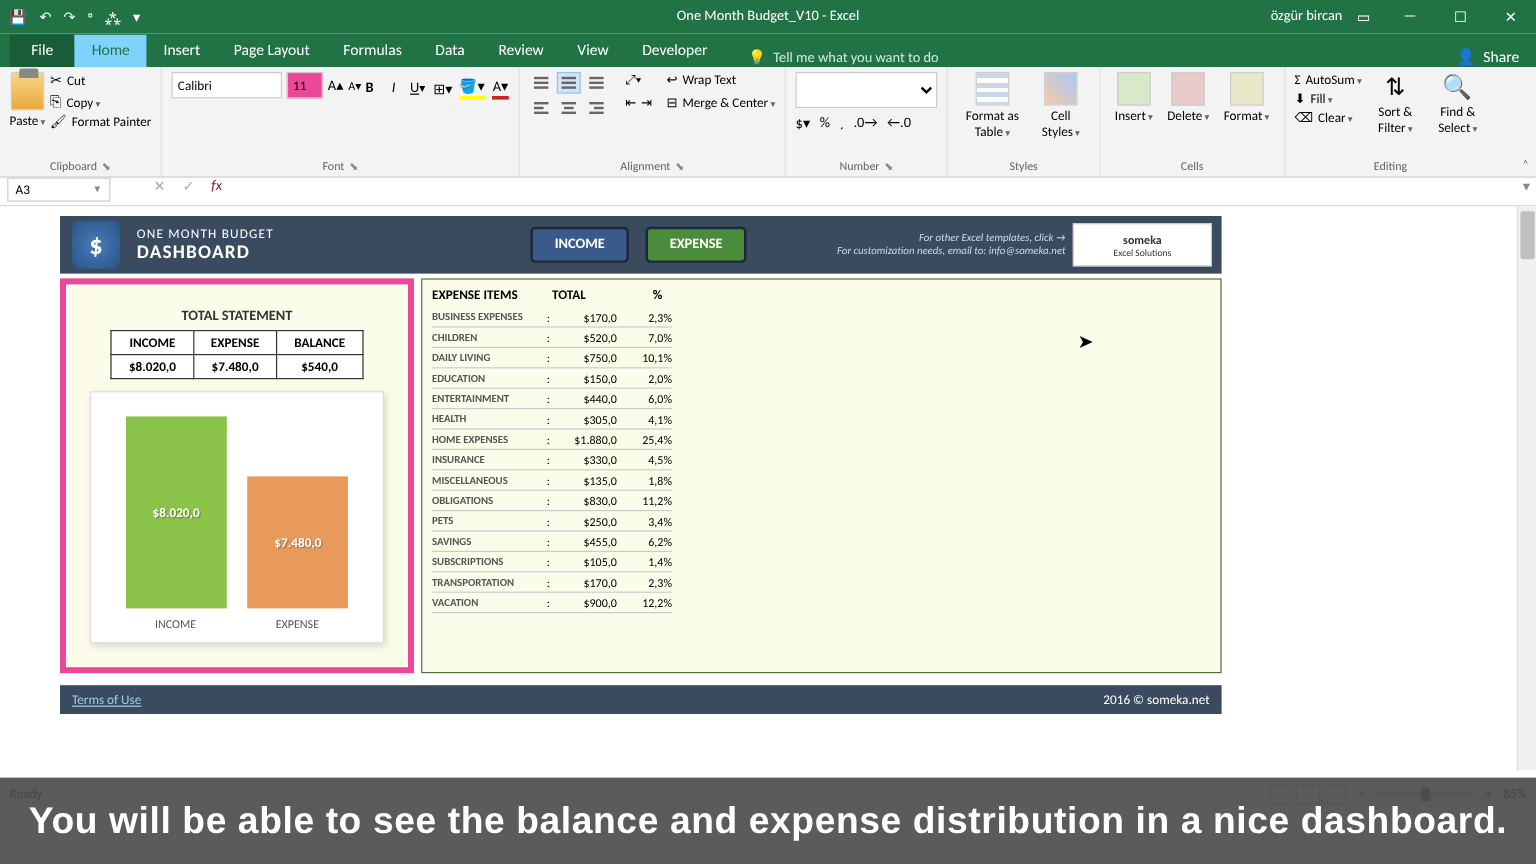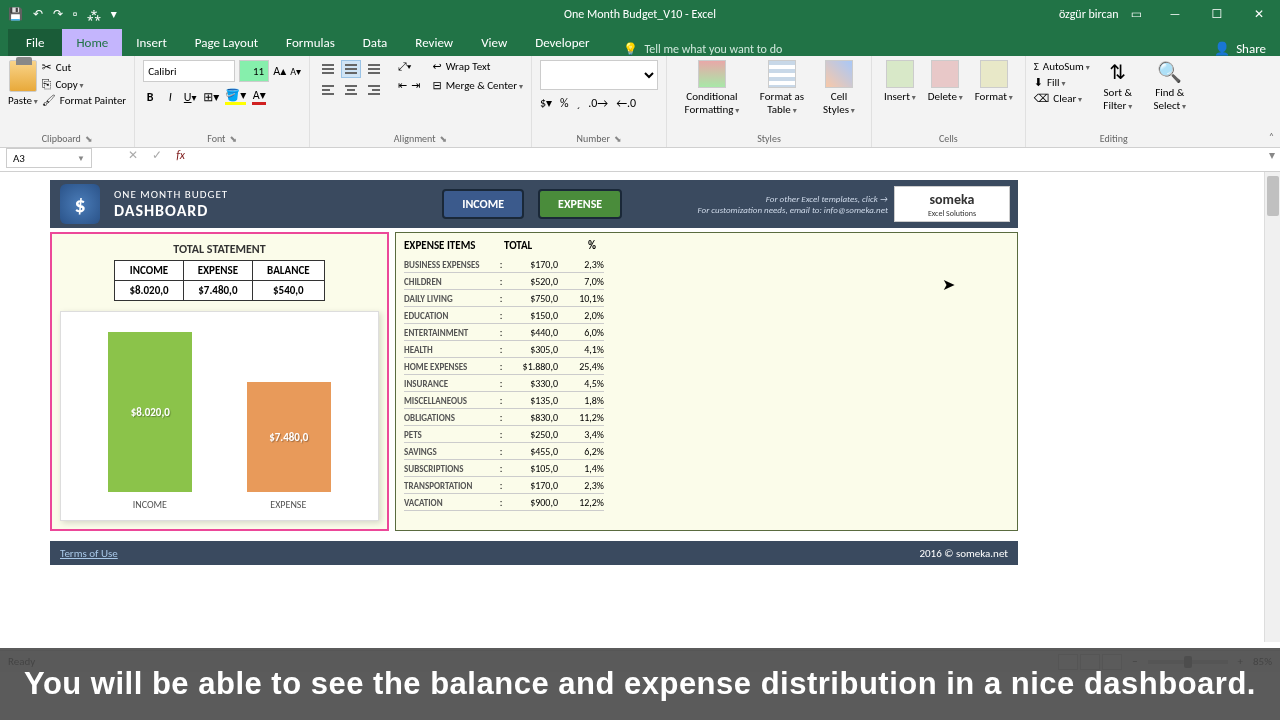--- a/index.html
+++ b/index.html
@@ -10,38 +10,38 @@
 .qat { display: flex; align-items: center; gap: 10px; padding-left: 8px; }
 .qat span { cursor: pointer; }
 .title-center { position: absolute; left: 50%; transform: translateX(-50%); }
 .title-right { position: absolute; right: 0; display: flex; align-items: center; gap: 12px; height: 100%; }
 .win-controls { display: flex; height: 100%; }
 .win-controls div { width: 42px; display: flex; align-items: center; justify-content: center; cursor: pointer; }
 
 
 .ribbon-tabs { background: #217346; height: 28px; display: flex; align-items: flex-end; padding-left: 8px; font-size: 13px; color: #fff; }
 .ribbon-tabs .tab { padding: 6px 14px; cursor: pointer; }
-.ribbon-tabs .tab.active { background: #c4b5fd; color: #217346; }
+.ribbon-tabs .tab.active { background: #7dd3fc; color: #217346; }
 .ribbon-tabs .tab.file { background: #1a5c38; padding: 6px 18px; }
 .tell-me { margin-left: 20px; display: flex; align-items: center; gap: 6px; color: #d0e8dc; font-size: 12px; }
 .share-btn { position: absolute; right: 14px; color: #fff; display: flex; align-items: center; gap: 6px; cursor: pointer; }
 
 
 .ribbon { background: #f3f3f3; border-bottom: 1px solid #d0d0d0; height: 92px; display: flex; position: relative; }
 .ribbon-group { border-right: 1px solid #e0e0e0; padding: 4px 8px 2px 8px; display: flex; flex-direction: column; justify-content: space-between; }
 .ribbon-group-label { text-align: center; font-size: 10px; color: #666; padding-top: 2px; }
 .ribbon-controls { display: flex; align-items: flex-start; gap: 4px; flex: 1; }
 .paste-btn { display: flex; flex-direction: column; align-items: center; cursor: pointer; font-size: 11px; gap: 2px; }
 .paste-icon { width: 28px; height: 32px; background: linear-gradient(#f9d48a, #e8a93a); border: 1px solid #ccc; border-radius: 2px; position: relative; }
 .paste-icon::before { content:''; position:absolute; top:-4px; left:6px; width:16px; height:8px; background:#888; border-radius:2px 2px 0 0; }
 .clip-side { display: flex; flex-direction: column; gap: 3px; font-size: 11px; }
 .clip-side div { display: flex; align-items: center; gap: 4px; cursor: pointer; }
 .font-row1 { display: flex; gap: 4px; align-items: center; margin-bottom: 6px; }
 .font-name { width: 92px; height: 22px; border: 1px solid #ccc; background: #fff; font-size: 11px; padding: 2px 4px; }
-.font-size { width: 30px; height: 22px; border: 1px solid #ccc; background: #86efac; font-size: 11px; padding: 2px 4px; text-align: right; }
+.font-size { width: 30px; height: 22px; border: 1px solid #ccc; background: #ec4899; font-size: 11px; padding: 2px 4px; }
 .font-row2 { display: flex; gap: 6px; align-items: center; font-size: 12px; }
 .font-row2 span { cursor: pointer; min-width: 14px; text-align: center; }
 .align-grid { display: grid; grid-template-columns: repeat(3, 20px); gap: 3px; margin-right: 10px; }
 .align-cell { width: 20px; height: 18px; border: 1px solid transparent; display: flex; align-items: center; justify-content: center; cursor: pointer; }
 .align-cell.sel { background: #d0e4f5; border-color: #9ac3e6; }
 .align-lines { display: flex; flex-direction: column; gap: 2px; }
 .align-lines i { display: block; width: 12px; height: 2px; background: #666; }
 .wrap-merge { display: flex; flex-direction: column; gap: 6px; font-size: 11px; }
 .wrap-merge div { display: flex; align-items: center; gap: 4px; cursor: pointer; }
 .num-format { width: 118px; height: 22px; border: 1px solid #ccc; background: #fff; font-size: 11px; padding: 14px 4px; margin-bottom: 6px; }
@@ -73,25 +73,25 @@
 .dash-icon { width: 40px; height: 40px; background: radial-gradient(#4a7cb8, #2a5288); border-radius: 6px; display: flex; align-items: center; justify-content: center; color: #fff; font-size: 22px; font-weight: bold; }
 .dash-title { color: #fff; }
 .dash-title .t1 { font-size: 11px; letter-spacing: 1px; }
 .dash-title .t2 { font-size: 16px; font-weight: bold; letter-spacing: 1px; }
 .dash-btns { display: flex; gap: 14px; margin-left: 200px; }
 .dash-btn { padding: 6px 18px; border-radius: 4px; font-size: 12px; font-weight: bold; cursor: pointer; border: 2px solid #1a2838; }
 .dash-btn.income { background: #3b5a8c; color: #fff; }
 .dash-btn.expense { background: #4a8c3b; color: #fff; }
 .dash-right-text { position: absolute; right: 130px; color: #cdd8e8; font-size: 9px; font-style: italic; text-align: right; }
 .someka { position: absolute; right: 8px; width: 116px; height: 36px; background: #fff; display: flex; align-items: center; justify-content: center; font-size: 11px; color: #333; flex-direction: column; border: 1px solid #ccc; }
-.someka .s1 { font-weight: bold; font-size: 14px; }
+.someka .s1 { font-weight: bold; font-size: 10px; }
 .someka .s2 { font-size: 8px; }
 
 .dash-body { display: flex; gap: 6px; margin-top: 4px; }
-.panel-left { width: 339px; border: 2px solid #ec4899; background: #fbfcea; padding: 8px; }
+.panel-left { width: 295px; border: 5px solid #ec4899; background: #fbfcea; padding: 20px; }
 .panel-right { flex: 1; border: 1px solid #5a6b3f; background: #fbfcea; padding: 6px 8px; display: flex; gap: 10px; position: relative; }
 
 .total-stmt-title { text-align: center; font-size: 12px; font-weight: bold; color: #333; margin-bottom: 4px; }
 .stmt-table { display: flex; justify-content: center; margin-bottom: 10px; }
 .stmt-table table { border-collapse: collapse; font-size: 11px; }
 .stmt-table td { border: 1px solid #333; padding: 3px 14px; text-align: center; background: #fff; }
 .stmt-table tr:first-child td { font-weight: bold; }
 .stmt-table tr:last-child td { font-weight: bold; }
 
 .bar-chart { background: #fff; border: 1px solid #ddd; box-shadow: 2px 2px 6px rgba(0,0,0,0.15); height: 210px; position: relative; padding: 20px 20px 30px 20px; }
@@ -202,21 +202,21 @@
         <div>
             <span class="brush-ico"></span>
             <span>Format Painter</span>
           </div>
       </div>
     </div>
     <div class="ribbon-group-label"><span>Clipboard</span><span class="dlg-launcher">⬊</span></div>
   </div>
 
   <div class="ribbon-group">
-    <div style="display:flex;flex-direction:column;">
+    <div style="display:flex;flex-direction:row;">
       <div class="font-row1">
         <input class="font-name" value="Calibri" style="">
         <input class="font-size" value="11" style="">
         <span style="font-size:12px;cursor:pointer;">A▴</span>
         <span style="font-size:10px;cursor:pointer;">A▾</span>
       </div>
       <div class="font-row2">
         <span><b>B</b></span>
         <span><i>I</i></span>
         <span><u>U</u><small>▾</small></span>
@@ -304,24 +304,20 @@
         <span>ˏ</span>
         <span>.0→</span>
         <span>←.0</span>
       </div>
     </div>
     <div class="ribbon-group-label"><span>Number</span><span class="dlg-launcher">⬊</span></div>
   </div>
 
   <div class="ribbon-group">
     <div class="ribbon-controls">
-      <div class="big-btn">
-          <div class="big-icon" style="background:linear-gradient(#e8a8a8,#a8e8a8);"></div>
-          <span class="dd" style="width:66px;">Conditional Formatting</span>
-        </div>
       <div class="big-btn">
           <div class="big-icon" style="background:repeating-linear-gradient(#c8d8e8,#c8d8e8 4px,#fff 4px,#fff 8px);"></div>
           <span class="dd" style="width:50px;">Format as Table</span>
         </div>
       <div class="big-btn">
           <div class="big-icon" style="background:linear-gradient(45deg,#f8c8a8,#a8c8f8);"></div>
           <span class="dd" style="width:40px;">Cell Styles</span>
         </div>
     </div>
     <div class="ribbon-group-label">Styles</div>

